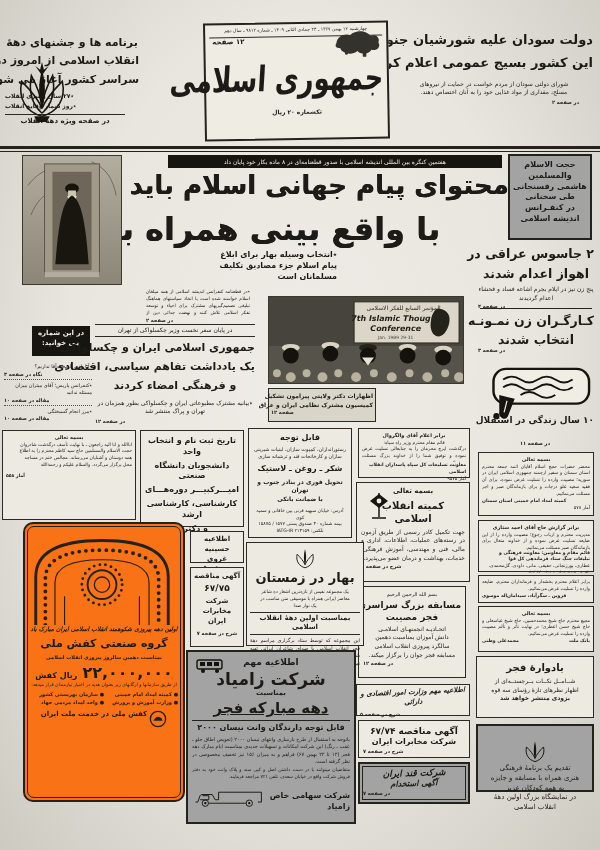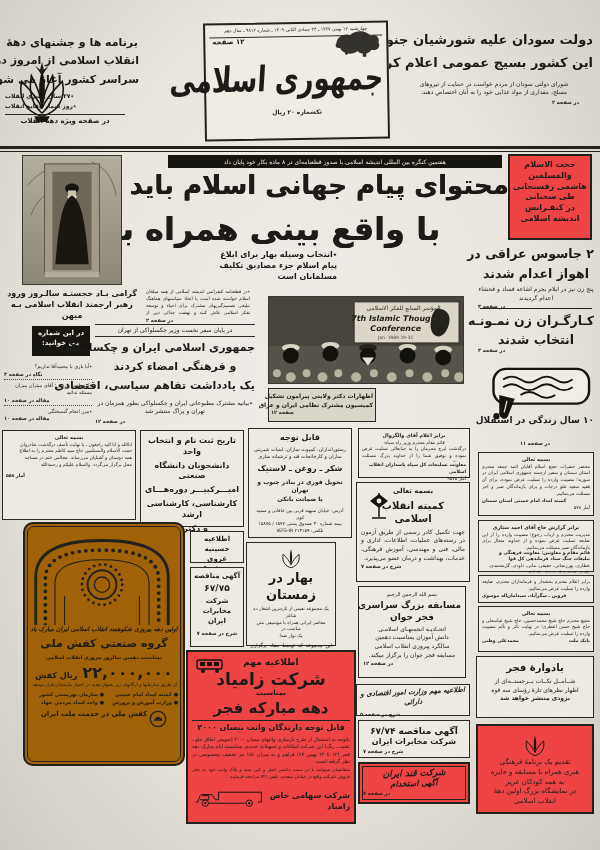--- a/index.html
+++ b/index.html
@@ -5,21 +5,21 @@
   *{margin:0;padding:0;box-sizing:border-box}
   html,body{background:#b7b3aa}
   #page{position:relative;width:600px;height:850px;margin:0 auto;background:#e9e6df;
         font-family:"DejaVu Sans",sans-serif;color:#1c1b17;direction:rtl;overflow:hidden}
   .abs{position:absolute}
   .b{font-weight:bold}
   .c{text-align:center}
   .j{text-align:justify}
   .nw{white-space:nowrap}
   .box{border:1px solid #2b2a25;background:#edeae2}
-  .box2{border:2px solid #23221d;background:#ef4444}
+  .box2{border:2px solid #23221d;background:#a3a3a3}
   .f4{font-size:4.6px;line-height:1.5}
   .f5{font-size:5px;line-height:1.5}
   .f6{font-size:6px;line-height:1.45}
   .f7{font-size:7px;line-height:1.4}
   .f8{font-size:8px;line-height:1.35}
   .f9{font-size:9px;line-height:1.35}
   .f10{font-size:10px;line-height:1.3}
   .f11{font-size:11px;line-height:1.3}
   .f12{font-size:12.5px;line-height:1.25}
   .f13{font-size:13px;line-height:1.3}
@@ -115,25 +115,20 @@
       </g>
       <rect x="22" y="8" width="56" height="114" fill="#a19a89" stroke="#5c564a"></rect>
       <rect x="30" y="16" width="40" height="100" fill="#6e6759"></rect>
       <ellipse cx="50" cy="33" rx="7" ry="5" fill="#14130e"></ellipse>
       <rect x="46" y="35" width="8" height="7" fill="#cfc6b1"></rect>
       <path d="M45 41 h10 l-5 10 z" fill="#e9e5d8"></path>
       <path d="M50 40 c-10 5 -14 30 -17 70 h34 c-3 -40 -7 -65 -17 -70 z" fill="#18160f"></path>
       <rect x="22" y="118" width="56" height="5" fill="#b3ada0"></rect>
     </svg>
   </div>
-  <div class="abs" style="left:6px;top:289px;width:132px">
-    <div class="f8 b c nw">گرامی بـاد خجستـه سالـروز ورود</div>
-    <div class="f8 b c nw">رهبر ارجمند انقلاب اسلامی بـه</div>
-    <div class="f8 b c">میهن</div>
-  </div>
 
   <div class="abs c" style="left:32px;top:326px;width:58px;height:30px;background:#16150f;color:#efece4;padding-top:3px">
     <div class="f7 b">در این شماره</div>
     <div class="f7 b">می خوانید:</div>
   </div>
   <div class="abs" style="left:4px;top:361px;width:88px">
     <div style="border-bottom:1px dotted #55524a;padding:2px 0">
       <div class="f5">٭آیا بازی با محمدآقا نداریم؟</div>
       <div class="ref" style="text-align:left">نگاه در صفحه ۳</div>
     </div>
@@ -199,22 +194,22 @@
 
   <div class="abs box" style="left:268px;top:388px;width:108px;height:34px;background:#d9d5c9;padding:3px 2px">
     <div class="f6 b c nw">اظهارات دکتر ولایتی پیرامون تشکیل</div>
     <div class="f6 b c nw">کمیسیون مشترک نظامی ایران و عراق</div>
     <div class="ref" style="text-align:left">صفحه ۱۲</div>
   </div>
 
   <div class="abs" style="left:95px;top:324px;width:160px">
     <div class="f6 c kicker nw">در پایان سفر نخست وزیر چکسلواکی از تهران</div>
     <div class="f11 b c nw" style="margin-top:4px">جمهوری اسلامی ایران و چکسلواکی</div>
+    <div class="f11 b c nw" style="margin-top:5px">یک یادداشت تفاهم سیاسی، اقتصادی</div>
     <div class="f11 b c" style="margin-top:5px">و فرهنگی امضاء کردند</div>
-    <div class="f11 b c nw" style="margin-top:5px">یک یادداشت تفاهم سیاسی، اقتصادی</div>
     <div class="f6 c" style="margin-top:5px">٭بیانیه مشترک مطبوعاتی ایران و چکسلواکی بطور همزمان در تهران و پراگ منتشر شد</div>
     <div class="ref" style="text-align:left;margin-top:2px">در صفحه ۱۲</div>
   </div>
 
   <div class="abs" style="left:478px;top:246px;width:116px">
     <div class="f12 b c nw">۲ جاسوس عراقی در</div>
     <div class="f12 b c nw" style="margin-top:4px">اهواز اعدام شدند</div>
     <div class="f6 c" style="margin-top:4px">پنج زن نیز در ایلام بجرم اشاعه فساد و فحشاء اعدام گردیدند</div>
     <div class="ref" style="text-align:left">در صفحه ۴</div>
   </div>
@@ -266,21 +261,21 @@
       </div>
   </div>
 
   <div class="abs box" style="left:476px;top:656px;width:118px;height:62px;padding:4px">
     <div class="f10 b c">یادوارهٔ فجر</div>
     <div class="f6 c" style="margin-top:3px">شــامــل نکــات بــرجستــه‌ای از</div>
     <div class="f6 c">اظهار نظرهای تازهٔ رؤسای سه قوه</div>
     <div class="f6 b c">بزودی منتشر خواهد شد</div>
   </div>
 
-  <div class="abs box2" style="left:476px;top:724px;width:118px;height:90px;padding:6px">
+  <div class="abs box2" style="left:476px;top:724px;width:118px;height:68px;padding:12px">
     <svg width="30" height="26" viewBox="0 0 60 64" style="margin:0 auto">
       <g stroke="#16150f" fill="none" stroke-width="2.4">
         <path d="M30 58 C14 54 5 40 9 22 C18 31 26 40 30 50"></path>
         <path d="M30 58 C46 54 55 40 51 22 C42 31 34 40 30 50"></path>
       </g>
       <path d="M30 52 C26 38 26 24 30 8 C34 24 34 38 30 52 Z" fill="#16150f"></path>
     </svg>
     <div class="f7 c">تقدیم یک برنامهٔ فرهنگی</div>
     <div class="f7 c">هنری همراه با مسابقه و جایزه</div>
     <div class="f7 c">به همه کودکان عزیز</div>
@@ -306,21 +301,21 @@
     <div class="f7 b c">بسمه تعالی</div>
     <div class="f10 b c" style="margin-top:2px">کمیته انقلاب</div>
     <div class="f10 b c">اسلامی</div>
     <div class="f6 j" style="margin-top:3px">جهت تکمیل کادر رسمی از طریق آزمون در رسته‌های عملیات، اطلاعات، اداری و مالی، فنی و مهندسی، آموزش فرهنگی، خدمات، بهداشت و درمان عضو می‌پذیرد.</div>
     <div class="ref" style="text-align:left">شرح در صفحه ۷</div>
   </div>
 
   <div class="abs box" style="left:358px;top:586px;width:108px;height:92px;padding:4px">
     <div class="f5 c">بسم الله الرحمن الرحیم</div>
     <div class="f9 b c nw">مسابقه بزرگ سراسری</div>
-    <div class="f9 b c">فجر جوان</div>
+    <div class="f9 b c">فجر مصیبت</div>
     <div class="f6 c" style="margin-top:2px">اتحـادیـه انجمنهـای اسلامـی</div>
     <div class="f6 c">دانش آموزان بمناسبت دهمین</div>
     <div class="f6 c">سالگرد پیروزی انقلاب اسلامی</div>
     <div class="f6 c">مسابقه فجر جوان را برگزار میکند.</div>
     <div class="ref" style="text-align:left">در صفحه ۱۲</div>
   </div>
 
   <div class="abs box" style="left:356px;top:684px;width:114px;height:32px;padding:3px">
     <div class="f7 b c" style="transform:rotate(-2.5deg);font-style:italic">اطلاعیه مهم وزارت امور اقتصادی و دارائی</div>
     <div class="ref" style="text-align:left;margin-top:3px">شرح در صفحه ۵</div>
@@ -343,32 +338,33 @@
     <div class="f5 c" style="margin-top:2px">رستورانداران، کمپوت سازان، لبنیات شیرینی</div>
     <div class="f5 c">سازان و کارخانجات قند و ترشبانه سازی</div>
     <div class="f8 b c" style="margin-top:3px">شکر ـ روغن ـ لاستیک</div>
     <div class="f6 b c" style="margin-top:3px">تحویل فوری در بنادر جنوب و تهران</div>
     <div class="f6 b c">با ضمانت بانکی</div>
     <div class="f4 c" style="margin-top:4px">آدرس: خیابان سپهبد قرنی بین خاقانی و سمیه کوی</div>
     <div class="f4 c">بیمه شماره ۳۰ صندوق پستی ۱۵۷۷ / ۱۵۸۷۵</div>
     <div class="f4 c">تلکس: IATG-IR ۲۱۳۱۵۹</div>
   </div>
 
-  <div class="abs box" style="left:246px;top:542px;width:90px;height:104px;padding:3px">
+  <div class="abs box" style="left:246px;top:542px;width:118px;height:104px;padding:3px">
     <svg width="28" height="24" viewBox="0 0 60 64" style="margin:0 auto">
       <g stroke="#16150f" fill="none" stroke-width="2.4">
         <path d="M30 58 C14 54 5 40 9 22 C18 31 26 40 30 50"></path>
         <path d="M30 58 C46 54 55 40 51 22 C42 31 34 40 30 50"></path>
       </g>
       <path d="M30 52 C26 38 26 24 30 8 C34 24 34 38 30 52 Z" fill="#16150f"></path>
     </svg>
     <div class="f13 b c" style="letter-spacing:1px">بهار در زمستان</div>
     <div class="f4 c" style="margin-top:2px">یک مجموعه نفیس از تازه‌ترین اشعار ده شاعر</div>
     <div class="f4 c">معاصر ایرانی همراه با موسیقی متن مناسب در</div>
     <div class="f4 c">یک نوار صدا</div>
+    <div class="f7 b c" style="margin-top:2px;border-top:1px solid #2b2a25;border-bottom:1px solid #2b2a25;padding:1px 0">بمناسبت اولین دهۀ انقلاب اسلامی</div>
     <div class="f5 j" style="margin-top:2px">این مجموعه که توسط ستاد برگزاری مراسم دهۀ فجر انقلاب اسلامی با صدای شاعران ایرانی تهیه شده است از ۱۲ تا ۲۲ بهمن در محل دائمی نمایشگاهها عرضه می‌شود.</div>
   </div>
 
   <div class="abs box" style="left:140px;top:430px;width:104px;height:97px;padding:5px 3px">
     <div class="f8 b c">تاریخ ثبت نام و انتخاب واحد</div>
     <div class="f8 b c" style="margin-top:3px">دانشجویان دانشگاه صنعتی</div>
     <div class="f8 b c" style="margin-top:3px">امیـــرکبیـــر دوره‌هـــای</div>
     <div class="f8 b c" style="margin-top:3px">کارشناسی، کارشناسی ارشد</div>
     <div class="f8 b c" style="margin-top:3px">و دکتری</div>
     <div class="ref" style="text-align:left;margin-top:3px">شرح در صفحه ۷</div>
@@ -390,21 +386,21 @@
 
   <div class="abs box" style="left:2px;top:430px;width:134px;height:90px;padding:3px">
     <div class="f5 b c">بسمه تعالی</div>
     <div class="f4 j">اناالله و انا الیه راجعون ـ با نهایت تأسف درگذشت شادروان</div>
     <div class="f4 j">حجت الاسلام والمسلمین حاج سید کاظم محترم را به اطلاع</div>
     <div class="f4 j">همه دوستان و آشنایان می‌رساند. مجالس ختم در مساجد</div>
     <div class="f4 j">محل برگزار می‌گردد. والسلام علیکم و رحمة‌الله</div>
     <div class="f4 b" style="text-align:left;margin-top:4px">آمار ۵۵۸</div>
   </div>
 
-  <div class="abs" style="left:23px;top:522px;width:162px;height:244px;border:2px solid #23221d;border-radius:10px;padding:2px;background:#a16207">
+  <div class="abs" style="left:23px;top:522px;width:162px;height:280px;border:2px solid #23221d;border-radius:10px;padding:2px;background:#f97316">
     <div style="border:1px solid #23221d;border-radius:7px;height:100%;padding:2px;overflow:hidden">
       <svg width="152" height="96" viewBox="0 0 158 100">
         <g fill="none" stroke="#23221c">
           <path d="M10 100 V50 Q10 12 79 12 Q148 12 148 50 V100" stroke-width="3"></path>
           <path d="M20 100 V52 Q20 22 79 22 Q138 22 138 52 V100" stroke-width="4" stroke-dasharray="0 7" stroke-linecap="round"></path>
           <path d="M30 100 V56 Q30 32 79 32 Q128 32 128 56 V100" stroke-width="1.2"></path>
           <circle cx="79" cy="58" r="15" stroke-width="2"></circle>
           <circle cx="79" cy="58" r="8" stroke-width="1.4"></circle>
           <circle cx="79" cy="58" r="21" stroke-width="3" stroke-dasharray="0 6" stroke-linecap="round"></circle>
           <path d="M40 100 v-30 M118 100 v-30" stroke-width="1.2"></path>
@@ -437,21 +433,21 @@
   <div class="abs box2" style="left:186px;top:650px;width:170px;height:174px;padding:4px">
     <svg class="abs" style="left:8px;top:6px" width="28" height="16" viewBox="0 0 28 16">
       <rect x="1" y="2" width="25" height="9" rx="2" fill="none" stroke="#15140e" stroke-width="1.4"></rect>
       <path d="M4 4 h5 v4 h-5 z M11 4 h5 v4 h-5 z M18 4 h5 v4 h-5 z" fill="#15140e"></path>
       <circle cx="7" cy="13" r="2" fill="#15140e"></circle>
         <circle cx="21" cy="13" r="2" fill="#15140e"></circle>
     </svg>
     <div class="f9 b c" style="letter-spacing:2px">اطلاعیه مهم</div>
     <div class="b c" style="font-size:17px;margin-top:1px">شرکت زامیاد</div>
     <div class="f7 b c">بمناسبت</div>
-    <div class="b c" style="font-size:15px;">دهه مبارکه فجر</div>
+    <div class="b c" style="font-size:15px;text-decoration:underline">دهه مبارکه فجر</div>
     <div class="f8 b c" style="margin-top:3px;border-top:1.5px solid #23221d;padding-top:2px">قابل توجه دارندگان وانت نیسان ۲۰۰۰</div>
     <div class="f5 j" style="margin-top:2px">باتوجه به استقبال از طرح بازسازی وانتهای نیسان ۲۰۰۰ (تعویض اطاق جلو ـ عقب ـ رنگ) این شرکت امکانات و تسهیلات جدیدی بمناسبت ایام مبارک دهه فجر (۱۲ تا ۲۲ بهمن ۶۷) فراهم و به میزان ٪۱۵ نیز تخفیف مخصوصی در نظر گرفته است.</div>
     <div class="f4 j" style="margin-top:1px">متقاضیان میتوانند با در دست داشتن اصل و کپی سند و پلاک وانت خود به دفتر فروش شرکت واقع در خیابان سعدی، تلفن ۷۲۱ مراجعه فرمایند.</div>
     <div style="display:flex;align-items:flex-end;justify-content:space-between;margin-top:2px">
       <span class="f8 b">شرکت سهامی خاص زامیاد</span>
       <svg width="96" height="30" viewBox="0 0 130 36">
         <g fill="none" stroke="#15140e" stroke-width="1.6">
           <path d="M6 25 h4 l4 -11 q1 -2 3 -2 h18 l5 9 h6 V8 h74 v17 h-6"></path>
           <path d="M18 14 h11 v7 h-15"></path>
           <path d="M29 27 h64"></path>

